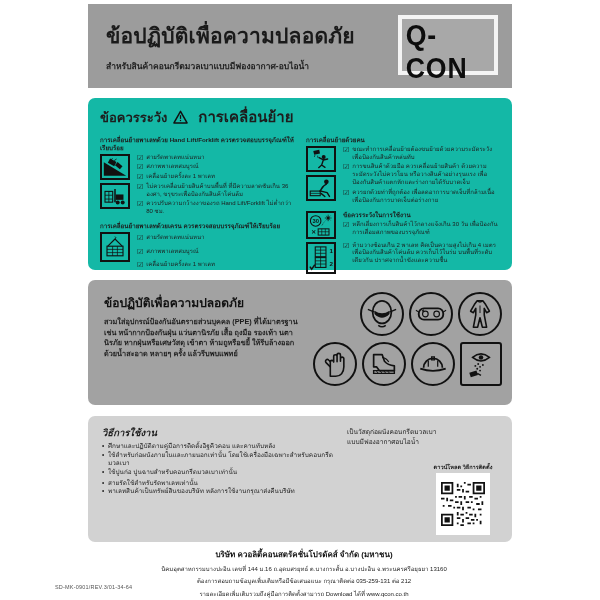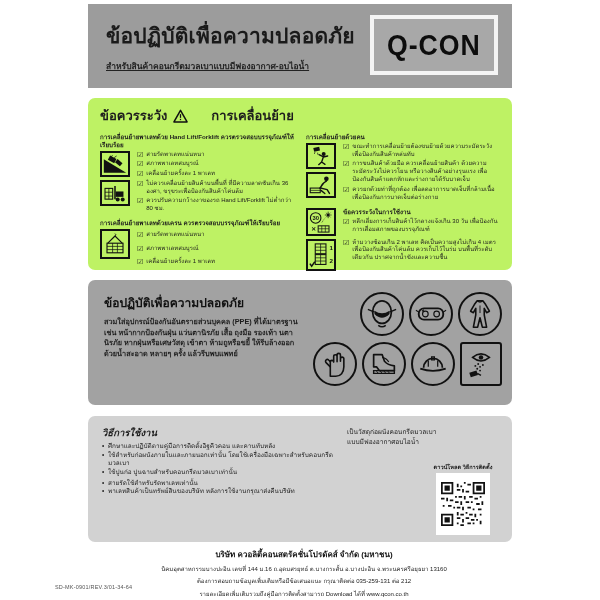--- a/index.html
+++ b/index.html
@@ -3,29 +3,29 @@
 <meta charset="utf-8">
 <style>
   html,body{margin:0;padding:0;}
   body{width:600px;height:600px;background:#ffffff;font-family:"Liberation Sans","DejaVu Sans",sans-serif;color:#1d1d1d;}
   .page{position:relative;width:600px;height:600px;background:#fff;overflow:hidden;}
 
   
   .hdr{position:absolute;left:88px;top:4px;width:424px;height:84px;background:#9c9c9c;display:flex;align-items:center;}
   .hdr-text{padding-left:18px;flex:1;}
   .hdr-title{font-size:21px;font-weight:bold;color:#1a1a1a;letter-spacing:.2px;}
-  .hdr-sub{font-size:8.5px;font-weight:bold;color:#222;margin-top:7px;text-decoration:underline;}
-  .logo{position:absolute;right:14px;top:11px;width:128px;height:60px;background:#a8a8a8;border:4px solid #f4f4f4;box-sizing:border-box;display:flex;align-items:center;justify-content:center;}
+  .hdr-sub{font-size:8.5px;font-weight:bold;color:#222;margin-top:7px;}
+  .logo{position:absolute;right:14px;top:11px;width:100px;height:60px;background:#a8a8a8;border:4px solid #f4f4f4;box-sizing:border-box;display:flex;justify-content:center;}
   .logo span{font-size:29px;font-weight:900;color:#0d0d0d;letter-spacing:1px;transform:scaleX(.92);}
 
   
-  .caution{position:absolute;left:88px;top:98px;width:424px;height:172px;background:#bef264;border-radius:7px;box-sizing:border-box;padding:7px 10px 5px 12px;}
+  .caution{position:absolute;left:88px;top:98px;width:424px;height:172px;background:#14b8a6;border-radius:7px;box-sizing:border-box;padding:7px 10px 5px 12px;}
   .caution-hdr{display:flex;align-items:center;gap:6px;}
   .c-title{font-size:13px;font-weight:bold;}
-  .c-sub{font-size:13px;font-weight:bold;margin-left:17px;}
+  .c-sub{font-size:15px;font-weight:bold;margin-left:4px;}
   .cols{display:flex;gap:10px;margin-top:4px;}
   .col{flex:1;}
   .mini-hdr{font-size:6.2px;font-weight:bold;line-height:1.25;margin:3px 0 2px 0;}
   .row{display:flex;gap:5px;align-items:flex-start;}
   .iconstack{display:flex;flex-direction:column;gap:3px;width:32px;flex:none;}
   .frame{width:30px;height:26px;border:2px solid #111;background:transparent;display:flex;align-items:center;justify-content:center;box-sizing:border-box;}
   .checks{flex:1;display:flex;flex-direction:column;gap:2px;}
   .checks.spread{gap:6px;margin-top:2px;}
   .chk-row{display:flex;gap:3px;font-size:6px;line-height:1.3;align-items:flex-start;}
   .chk{font-size:7px;line-height:1;flex:none;}

